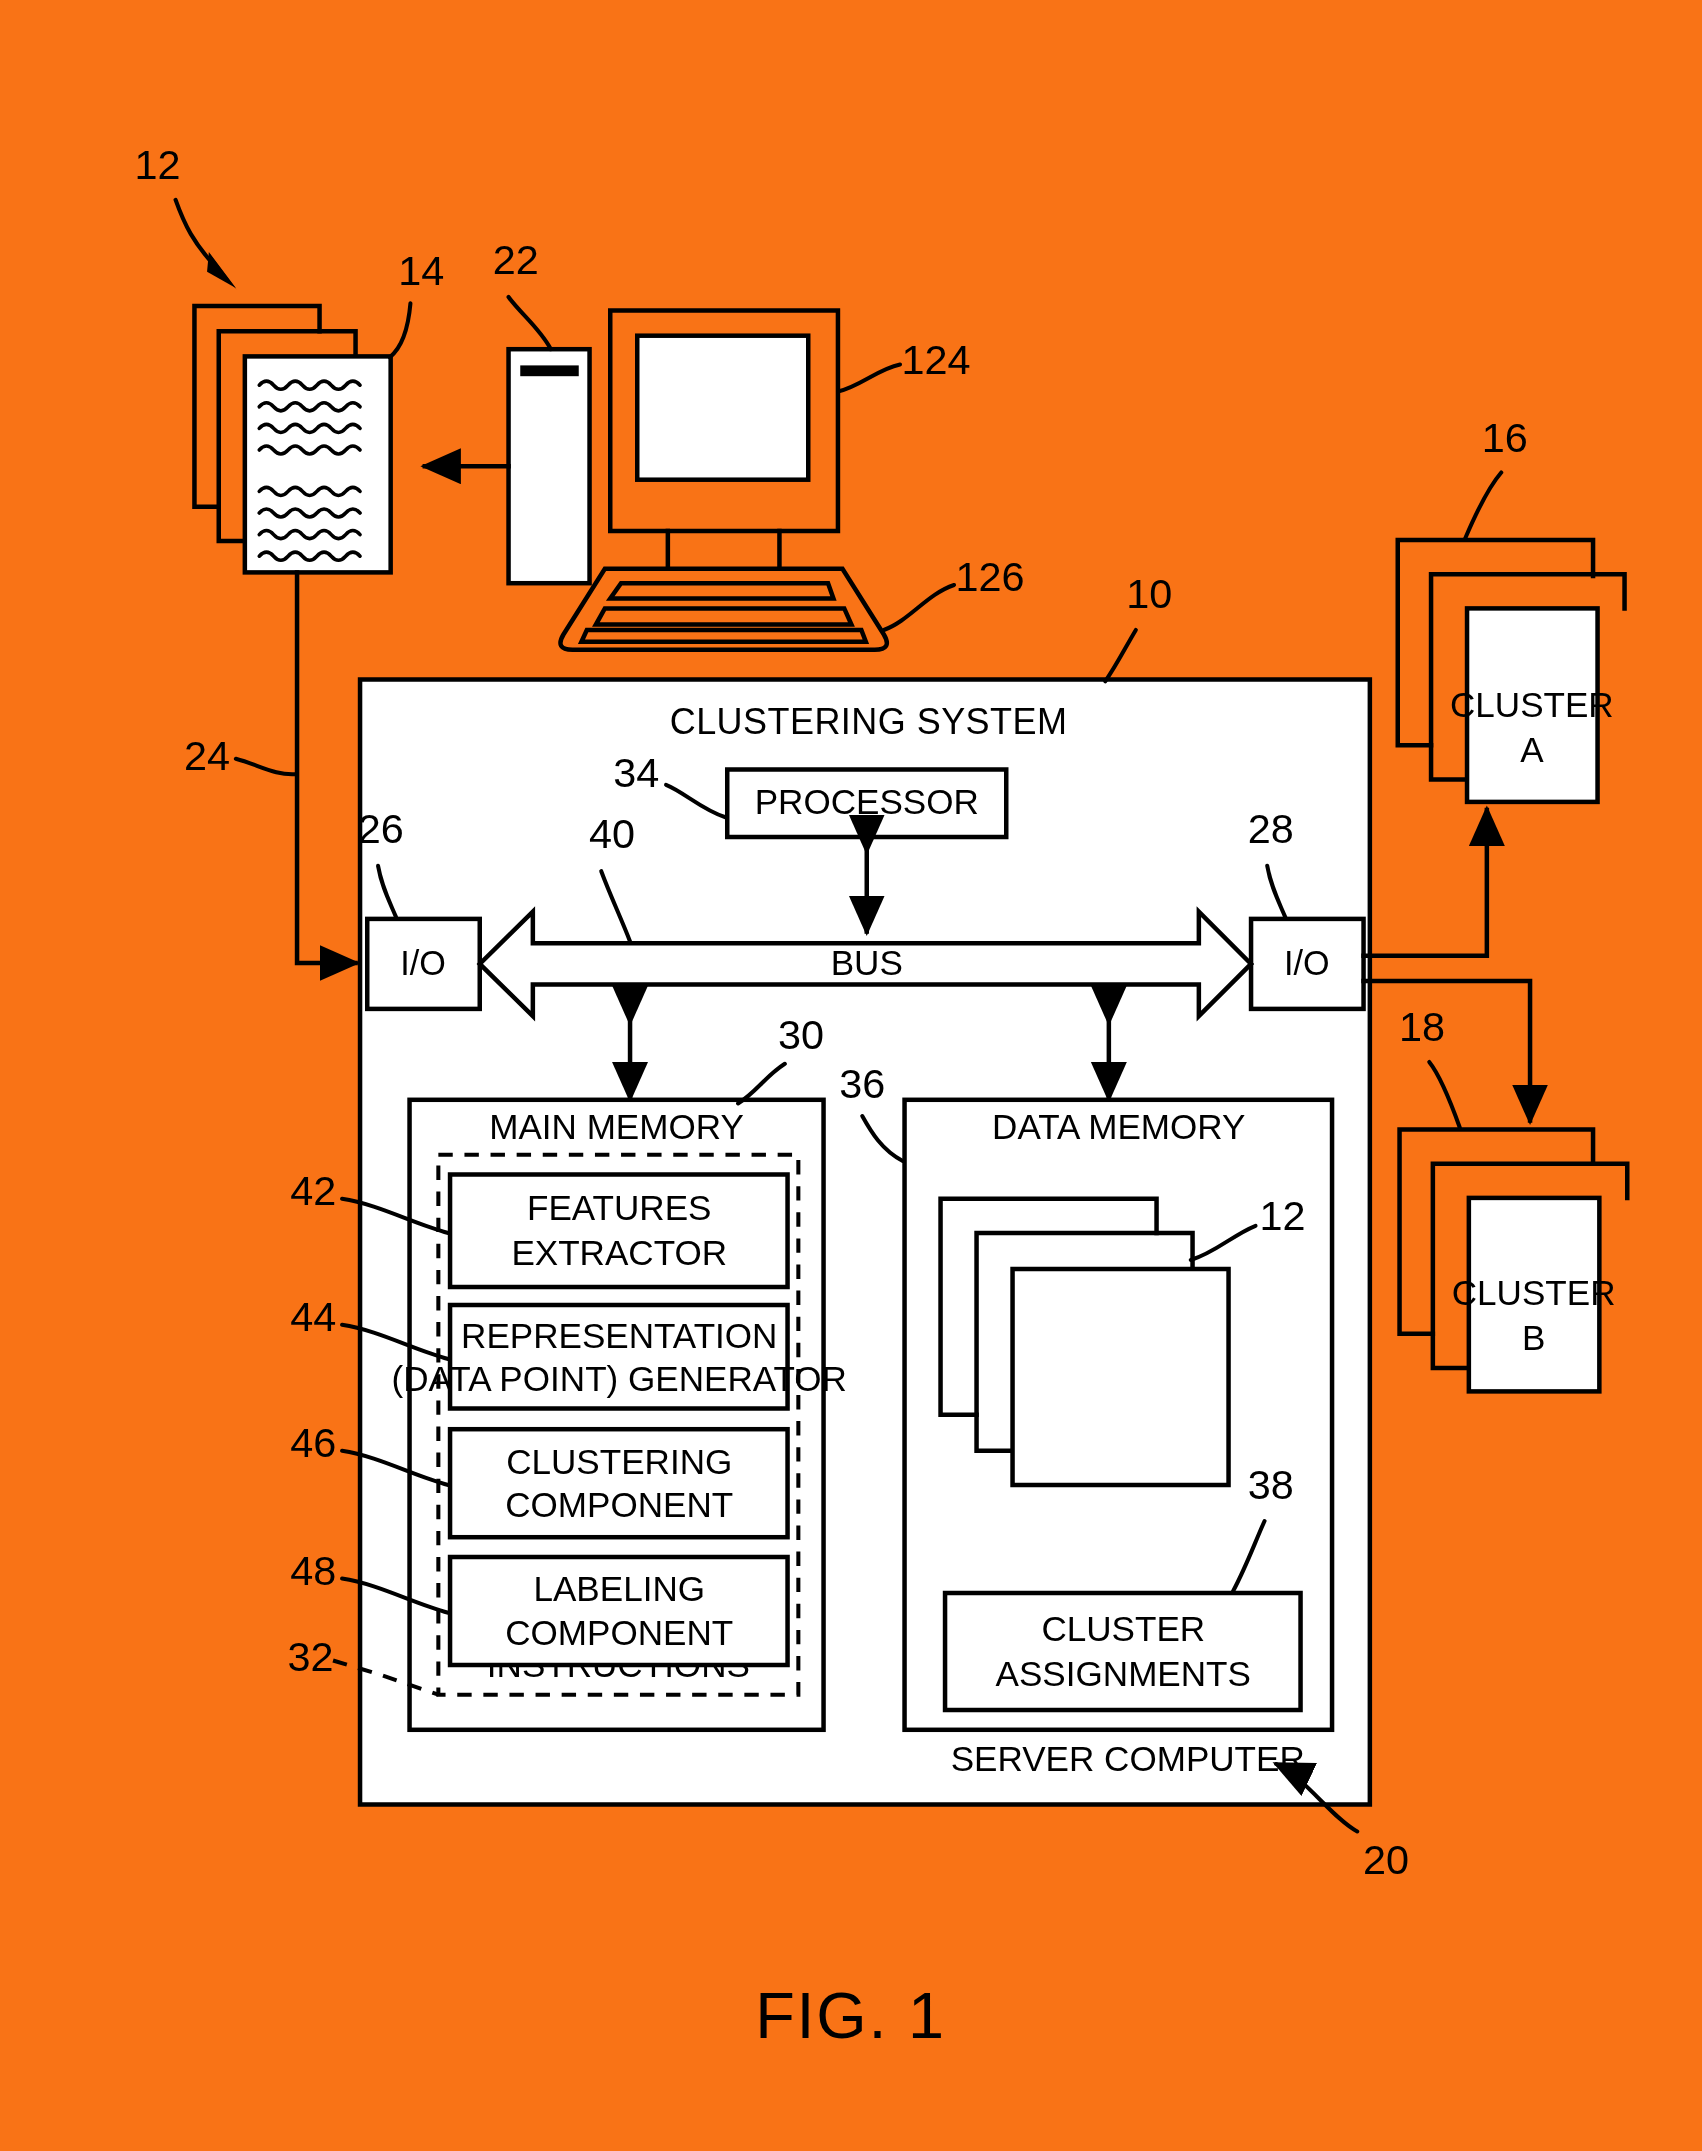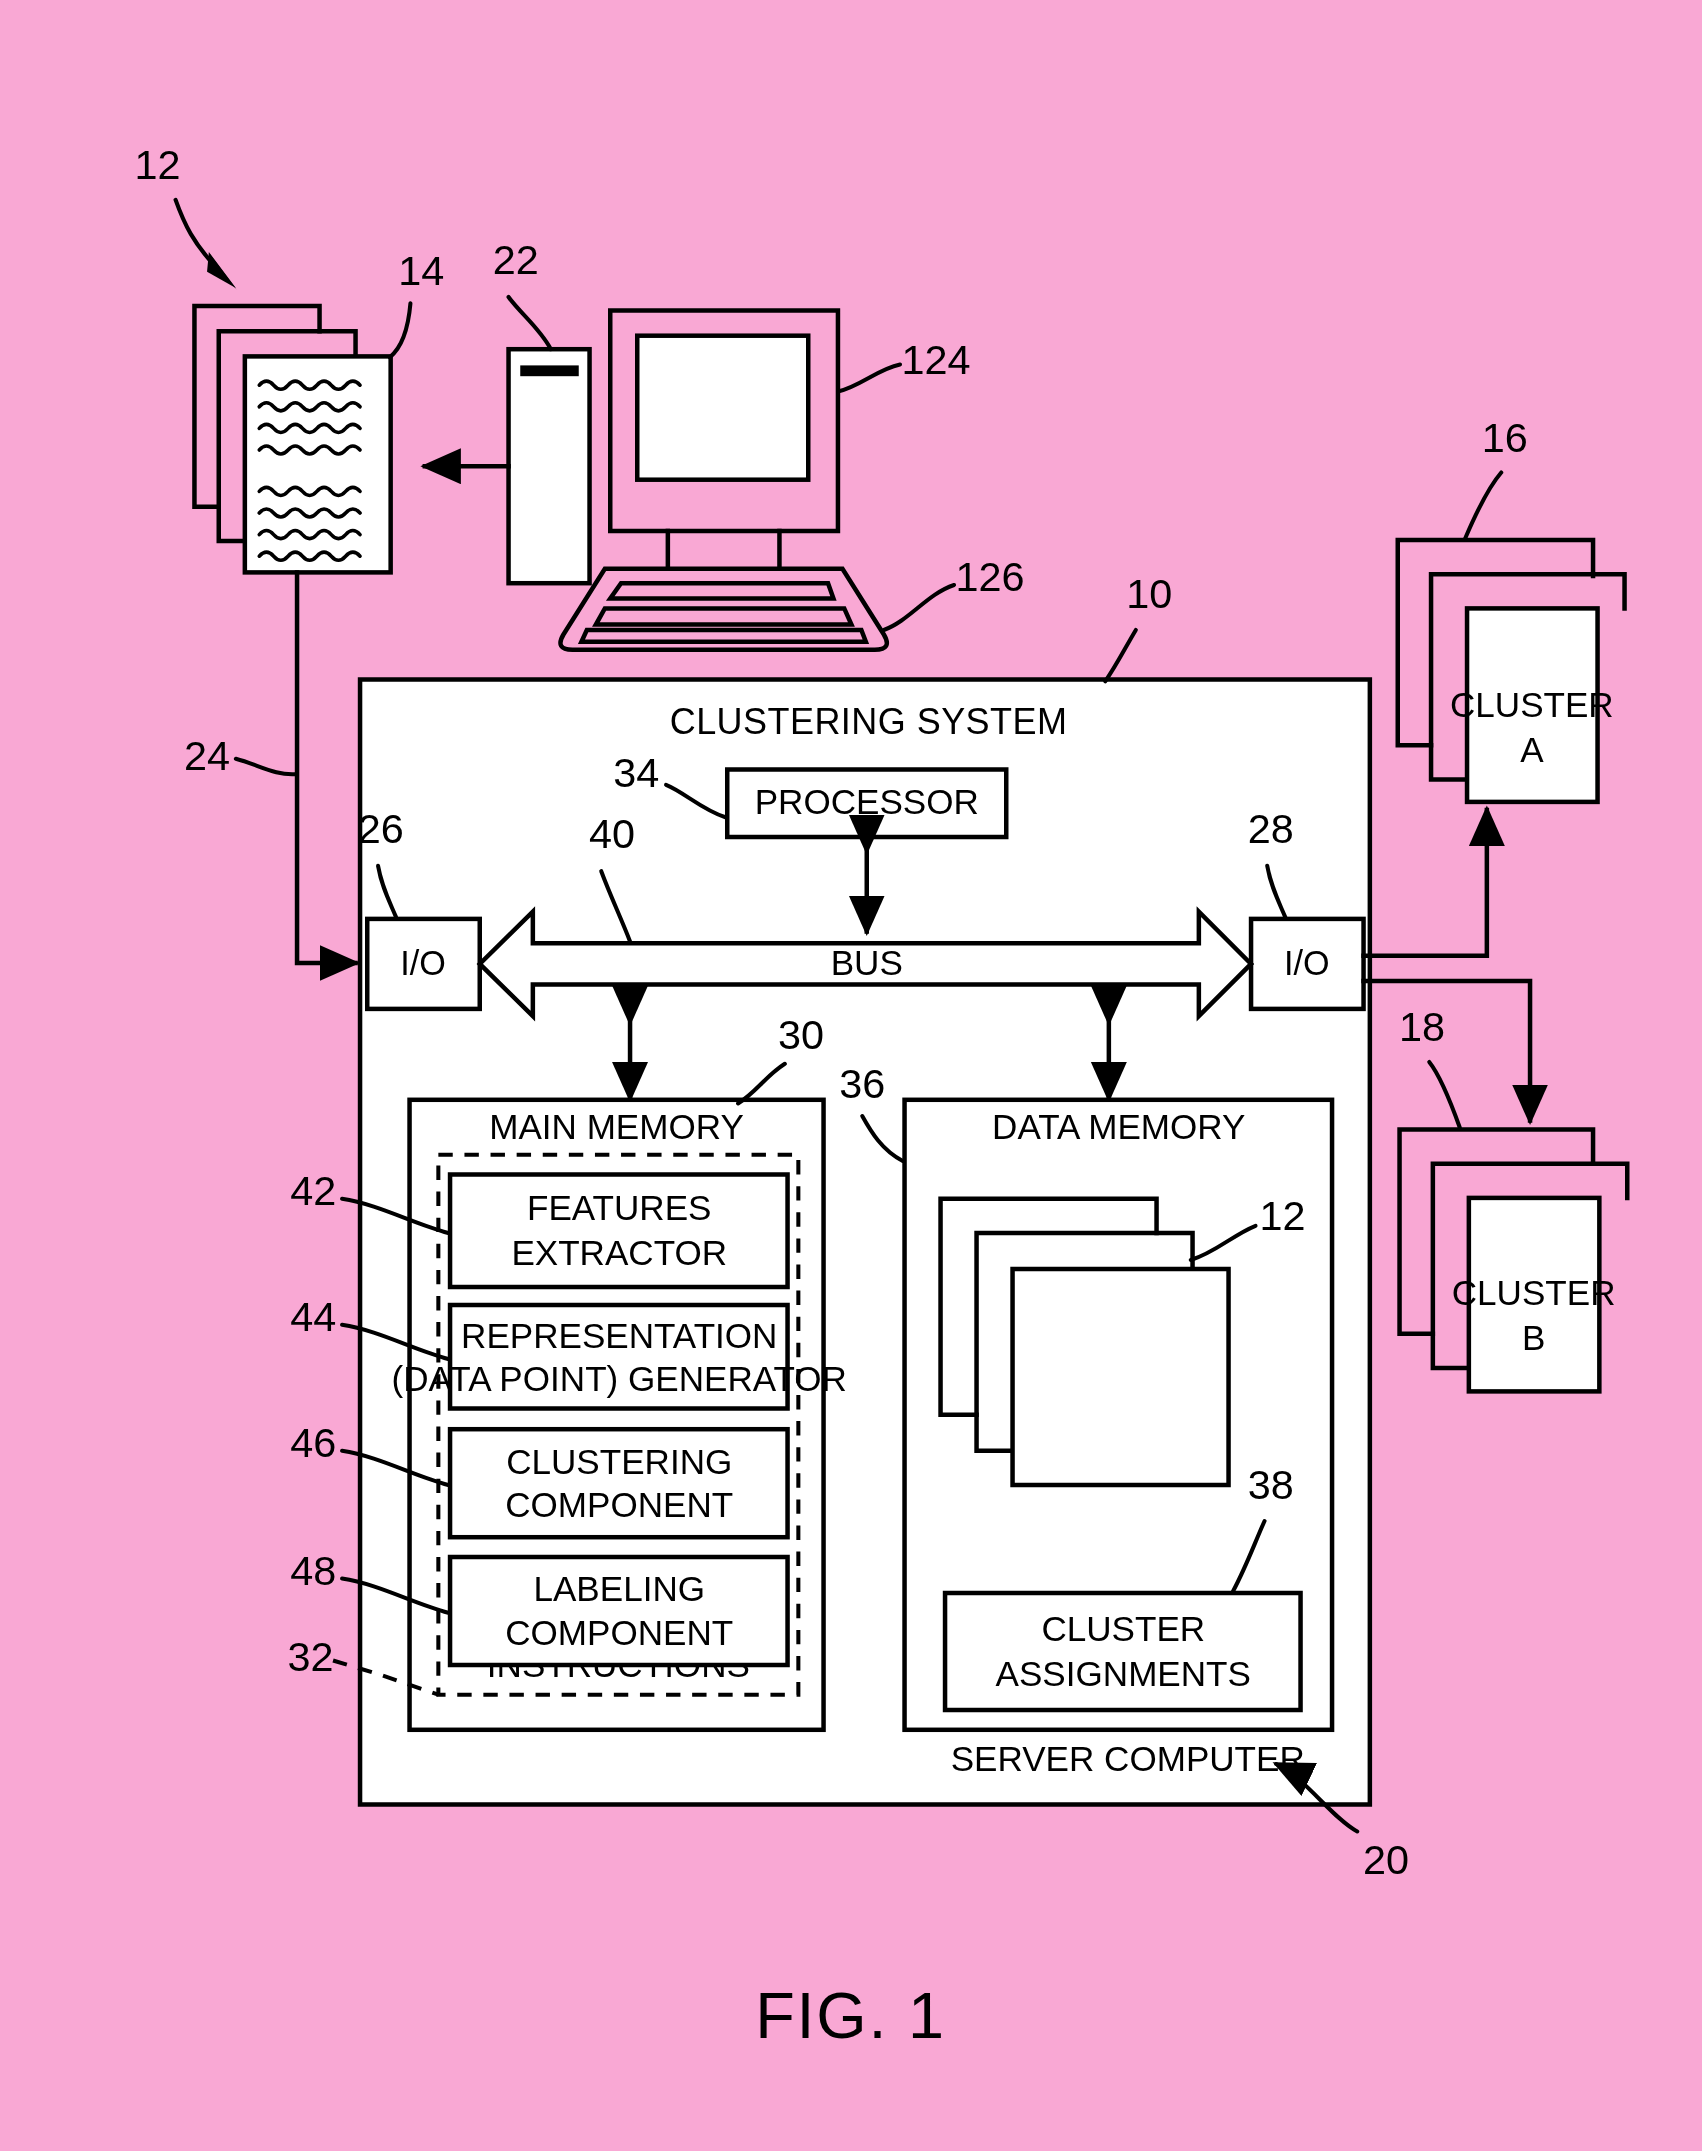--- a/index.html
+++ b/index.html
@@ -8,21 +8,21 @@
     background: #ffffff;
   }
   body {
     font-family: "Liberation Sans", sans-serif;
     color: #000000;
   }
   #figure-root {
     position: relative;
     width: 1702px;
     height: 2151px;
-    background: #f9a8d4;
+    background: #f97316;
     overflow: hidden;
   }
   svg.figure-svg {
     position: absolute;
     left: 0;
     top: 0;
     width: 1702px;
     height: 2151px;
   }
   

